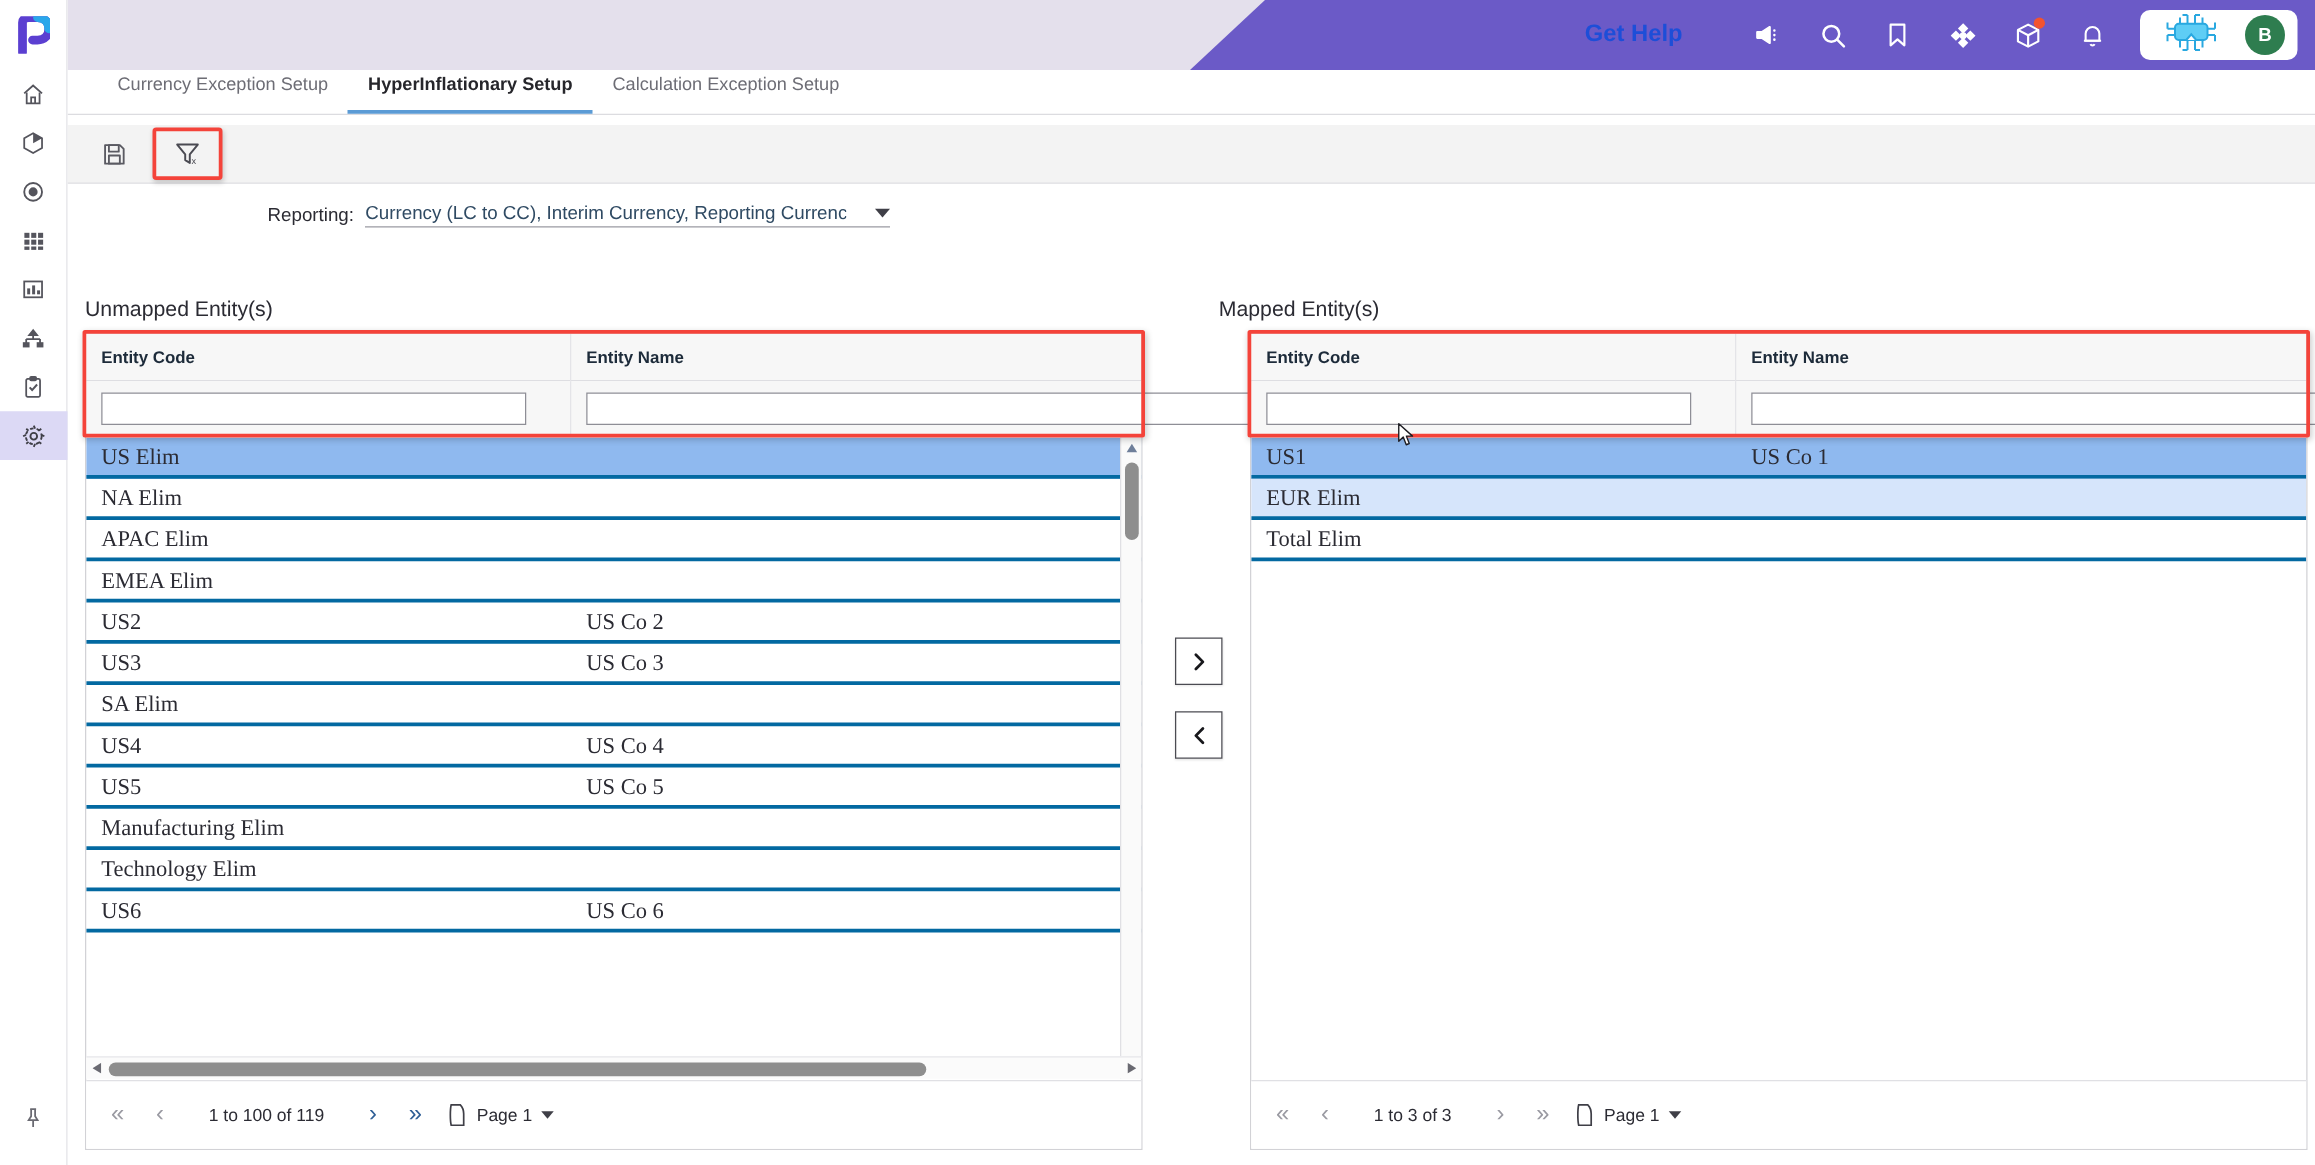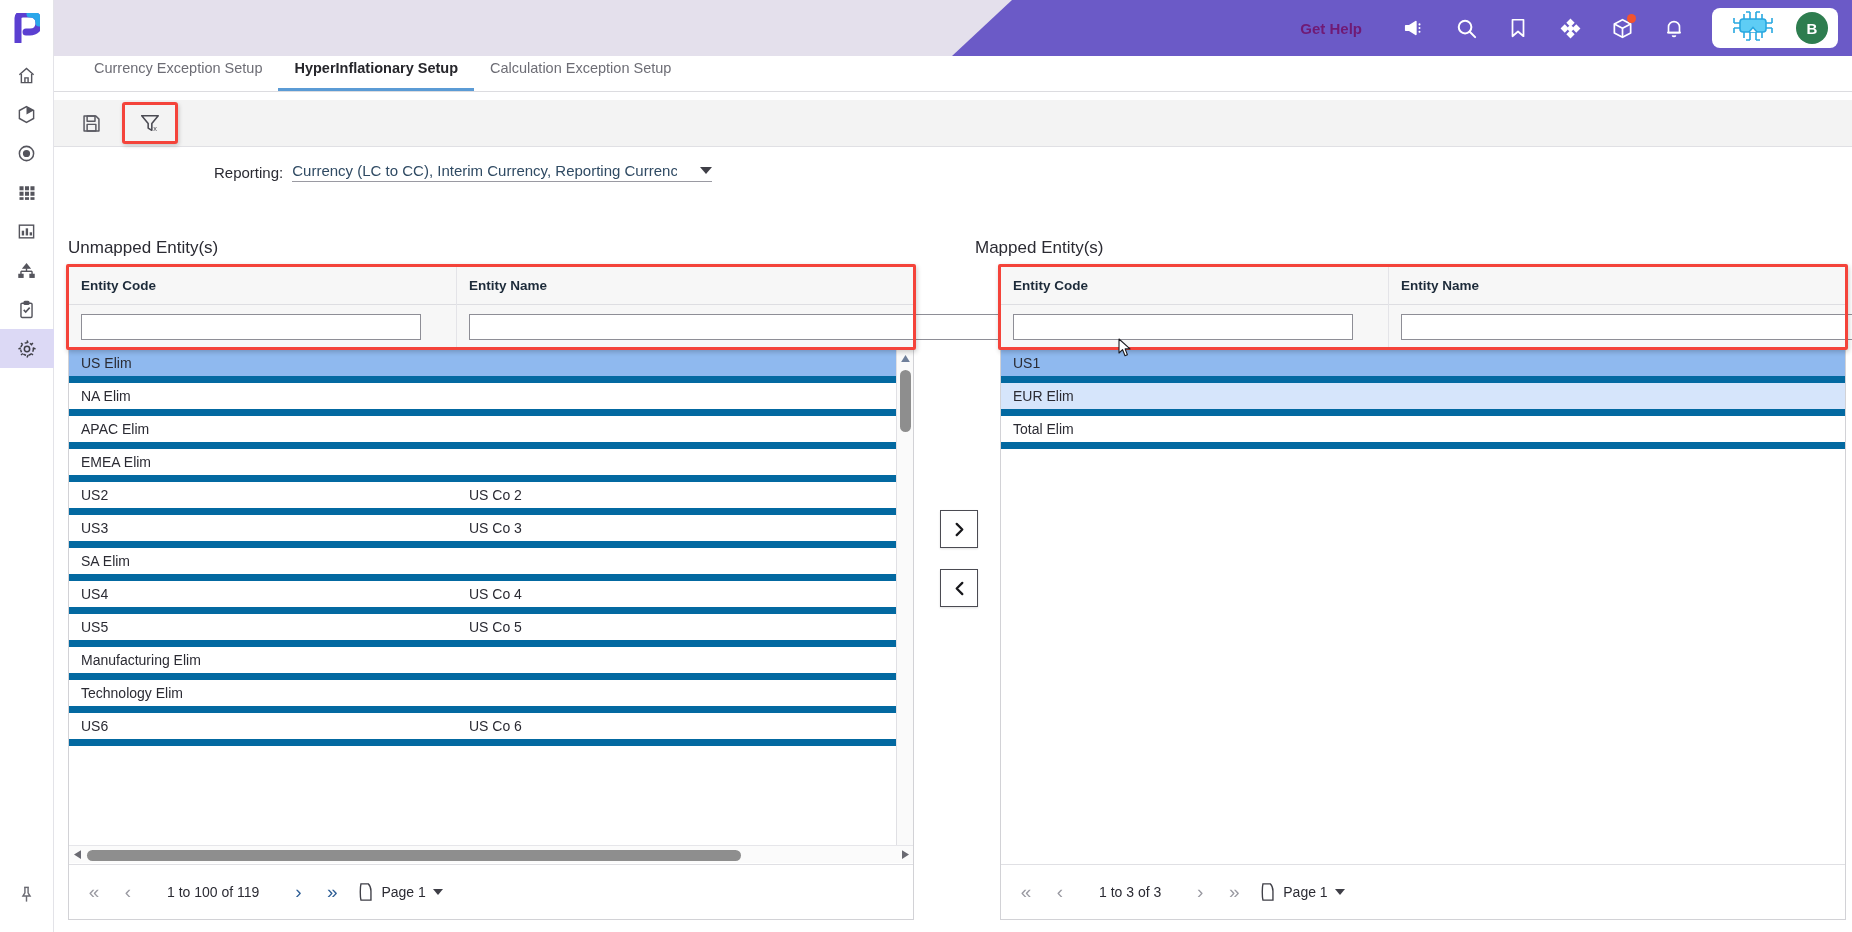--- a/index.html
+++ b/index.html
@@ -38,21 +38,21 @@
     position: absolute; right: 0; top: 0; height: 56px; width: 900px;
     background: #6b5ac7;
     border-top-left-radius: 0;
     clip-path: polygon(60px 0, 100% 0, 100% 100%, 0 100%);
   }
   #topbar-right {
     position: absolute; right: 0; top: 0; height: 56px;
     display: flex; align-items: center; gap: 0px; padding-right: 14px;
   }
   #get-help {
-    color: #701a75; font-size: 15px; font-weight: bold; margin-right: 26px;
+    color: #1d4ed8; font-size: 19px; font-weight: bold; margin-right: 42px;
     cursor: pointer; white-space: nowrap;
   }
   .top-icon {
     width: 52px; height: 56px; display: flex; align-items: center; justify-content: center;
     cursor: pointer; position: relative;
   }
   .notif-dot {
     position: absolute; top: 14px; right: 12px; width: 9px; height: 9px;
     border-radius: 50%; background: #f2532f;
   }
@@ -165,22 +165,23 @@
   .fi-code { width: 340px; }
   .fi-name { width: 672px; }
   .mapped .fi-name { width: 672px; }
 
   .grid-body {
     position: absolute; left: 0; right: 0; top: 83px; bottom: 0;
     overflow: hidden;
   }
   .grid-row {
     height: 33px; display: flex; align-items: center;
-    border-bottom: 7px solid #0369a1; font-size: 14px; color: #2b2b33;
+    border-bottom: 3px solid #0369a1; font-size: 18px; color: #2b2b33;
     cursor: pointer;
+    font-family: Liberation Serif, serif;
   }
   .grid-row.selected { background: #8fb9ef; }
   .grid-row.alt      { background: #d6e5fb; }
   .grid-row .c1 { width: 388px; flex: 0 0 388px; padding-left: 12px; }
   .grid-row .c2 { flex: 1 1 auto; padding-left: 12px; }
 
   
   #vscroll {
     position: absolute; right: 0; top: 83px; width: 17px; bottom: 56px;
     background: #fafafa; border-left: 1px solid #e0e0e4;
@@ -571,20 +572,21 @@
       <input class="filter-input fi-code" type="text" value="" style="">
     </div>
     <div class="cell col-name">
       <input class="filter-input fi-name" type="text" value="" style="">
     </div>
   </div>
 
   <div class="grid-body" id="mapped-rows">
       <div class="grid-row selected">
         <div class="c1">US1</div>
+        <div class="c2">US Co 1</div>
       </div>
       <div class="grid-row alt">
         <div class="c1">EUR Elim</div>
         <div class="c2"></div>
       </div>
       <div class="grid-row">
         <div class="c1">Total Elim</div>
         <div class="c2"></div>
       </div>
     </div>

